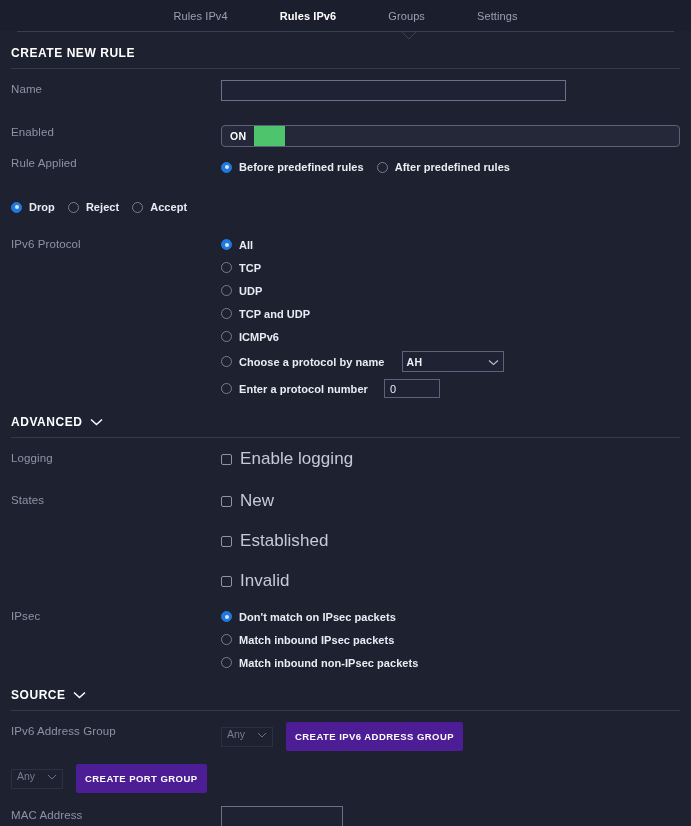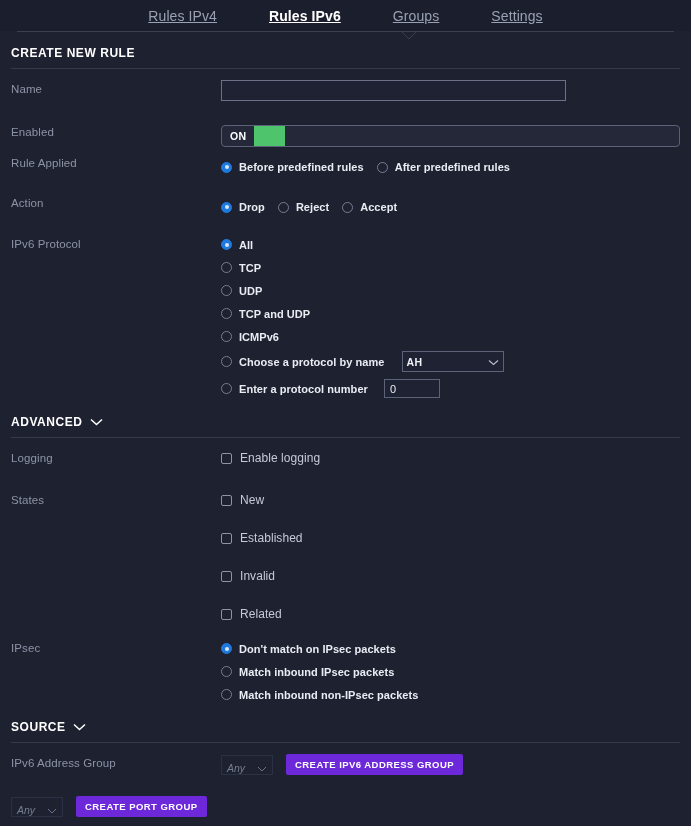--- a/index.html
+++ b/index.html
@@ -19,27 +19,26 @@
   
   .tabbar {
     position: relative;
     height: 31px;
     background: #1b1e2c;
     display: flex;
     align-items: center;
     justify-content: center;
   }
   .tab {
-    font-size: 14px;
+    font-size: 11px;
     color: #9aa1b4;
     padding: 0 26px;
     letter-spacing: .1px;
     cursor: pointer;
     white-space: nowrap;
-    text-decoration: underline;
   }
   .tab.active {
     color: #ffffff;
     font-weight: bold;
   }
   .tabs-divider {
     position: relative;
     height: 1px;
     background: #3a3f52;
     margin: 0 17px;
@@ -200,21 +199,21 @@
   .checkbox {
     width: 11px;
     height: 11px;
     border: 1px solid #8e93a5;
     border-radius: 2px;
     box-sizing: border-box;
     background: transparent;
     flex: 0 0 11px;
   }
   .check-text {
-    font-size: 12px;
+    font-size: 17px;
     color: #c6cad6;
     letter-spacing: .05px;
     white-space: nowrap;
   }
 
   
   .select {
     display: inline-flex;
     align-items: center;
     justify-content: space-between;
@@ -228,42 +227,41 @@
     color: #eef1f6;
     cursor: pointer;
     margin-left: 10px;
     box-sizing: content-box;
   }
   .select .val { letter-spacing: .3px; }
 
   
   .any-select {
     display: inline-flex;
-    align-items: flex-end;
+    align-items: flex-start;
     justify-content: space-between;
     width: 40px;
     height: 18px;
     padding: 0 5px;
     border: 1px solid #2c3044;
     background: transparent;
     font-size: 10.5px;
     color: #777d92;
     cursor: pointer;
     box-sizing: content-box;
-    font-style: italic;
   }
 
   
   .btn-blue {
     display: inline-flex;
     align-items: center;
     justify-content: center;
-    height: 21px;
+    height: 29px;
     padding: 0 9px;
-    background: #6d28d9;
+    background: #4c1d95;
     color: #ffffff;
     font-size: 9.5px;
     font-weight: bold;
     letter-spacing: .45px;
     border: none;
     border-radius: 2px;
     cursor: pointer;
     font-family: "Liberation Sans", sans-serif;
     white-space: nowrap;
     margin-left: 13px;
@@ -318,21 +316,20 @@
       </div>
       <div class="radio-line">
         <span class="radio"></span>
         <span class="radio-text">After predefined rules</span>
       </div>
     </div>
   </div>
 </div>
 
 <div class="row" style="margin-top:9px">
-  <div class="row-label">Action</div>
   <div class="row-field">
     <div class="radio-group-inline">
       <div class="radio-line">
         <span class="radio on"></span>
         <span class="radio-text">Drop</span>
       </div>
       <div class="radio-line">
         <span class="radio"></span>
         <span class="radio-text">Reject</span>
       </div>
@@ -414,24 +411,20 @@
       <span class="checkbox"></span>
       <span class="check-text">New</span>
     </div>
     <div class="check-line">
       <span class="checkbox"></span>
       <span class="check-text">Established</span>
     </div>
     <div class="check-line">
       <span class="checkbox"></span>
       <span class="check-text">Invalid</span>
-    </div>
-    <div class="check-line">
-      <span class="checkbox"></span>
-      <span class="check-text">Related</span>
     </div>
   </div>
 </div>
 
 <div class="row" style="margin-top:14px">
   <div class="row-label">IPsec</div>
   <div class="row-field" style="gap:4px">
     <div class="radio-line">
       <span class="radio on"></span>
       <span class="radio-text">Don't match on IPsec packets</span>

